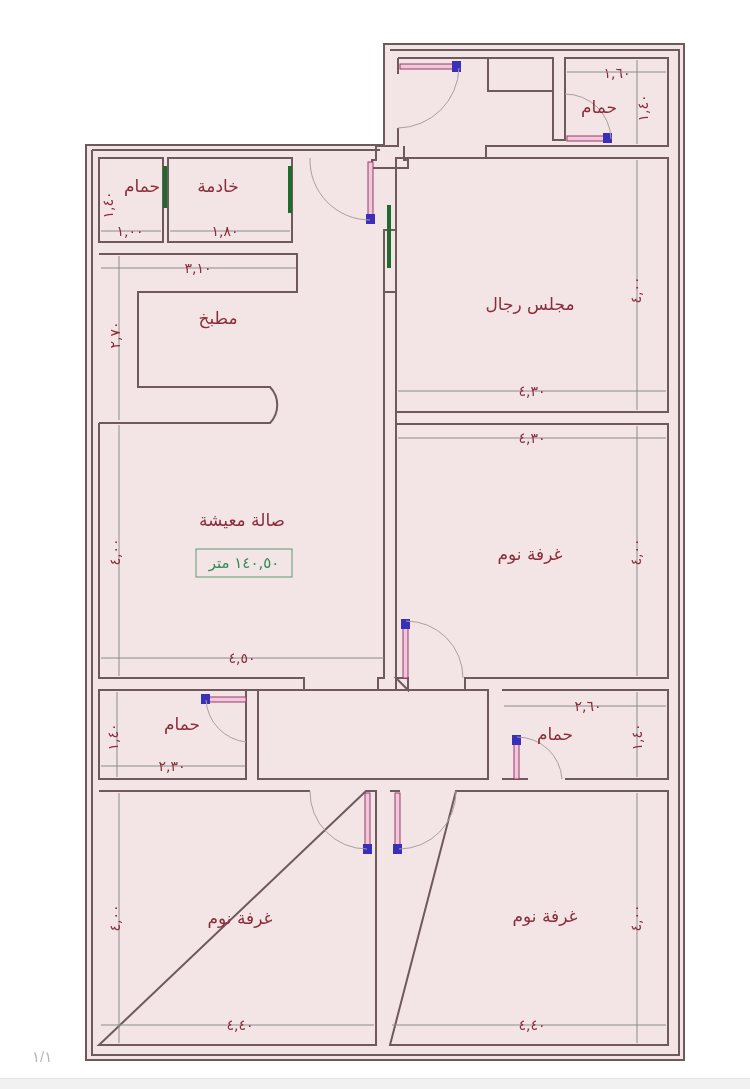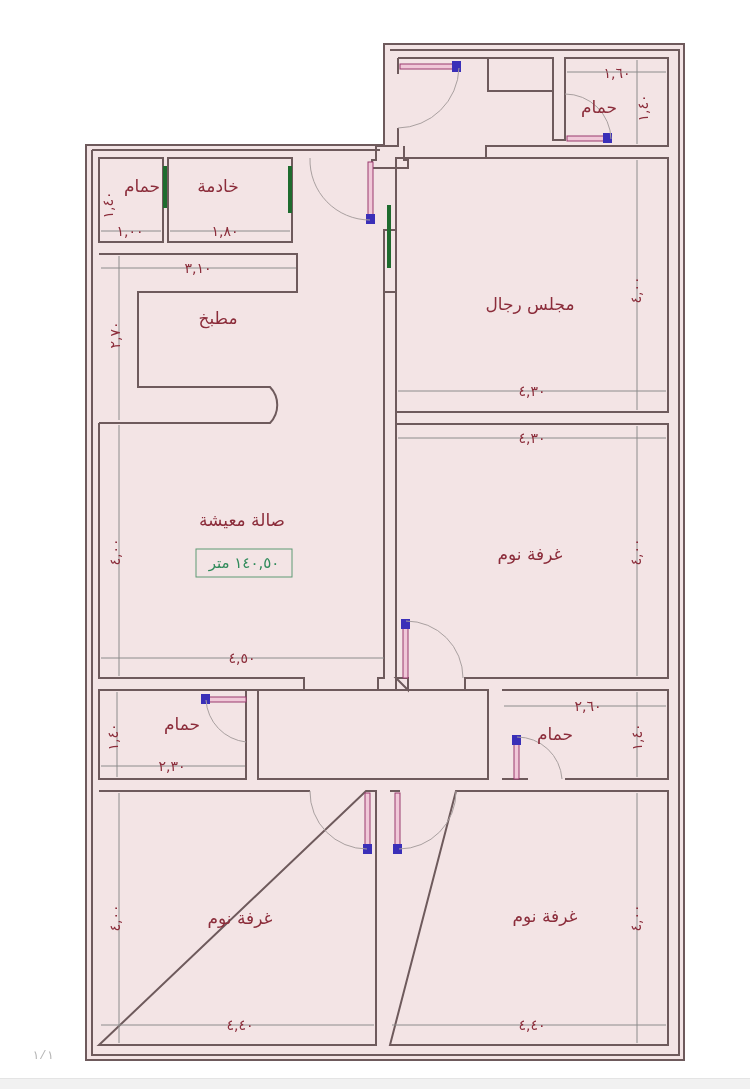--- a/index.html
+++ b/index.html
@@ -9,21 +9,21 @@
   .roomfill { fill:#f3e4e5; }
   .dim { stroke:#8c8c8c; stroke-width:1; fill:none; }
   .arc { stroke:#a9a0a0; stroke-width:1; fill:none; }
   .door-leaf { fill:#f0c8d8; stroke:#9a3a6e; stroke-width:1; }
   .door-hinge { fill:#3a2fb8; }
   .label { fill:#8b2c3a; font-family:"DejaVu Sans", sans-serif; font-size:17px; }
   .dimtxt { fill:#8b2c3a; font-family:"DejaVu Sans", sans-serif; font-size:14px; }
   .area { fill:#2f8a5a; font-family:"DejaVu Sans", sans-serif; font-size:15px; }
   .green { stroke:#1e6b2e; stroke-width:4; fill:none; }
   .bottom-bar { position:absolute; left:0; top:1078px; width:750px; height:11px; background:#f1f1f1; border-top:1px solid #e4e4e4; }
-  .pagenum { position:absolute; left:32px; top:1048px; font-size:12px; color:#b5b5b5; font-family:Liberation Mono, monospace; }
+  .pagenum { position:absolute; left:32px; top:1048px; font-size:15px; color:#b5b5b5; font-family:Liberation Sans, sans-serif; }
 </style>
 </head>
 <body>
 
 <svg id="plan" viewBox="0 0 750 1089" xmlns="http://www.w3.org/2000/svg">
 
   <g>
     <path class="roomfill" d="M86 145 L384 145 L384 44 L684 44 L684 1060 L86 1060 Z"></path>
     <path class="wall" d="M86 145 L384 145 L384 44 L684 44 L684 1060 L86 1060 Z"></path>
     <path class="wall" d="M92 150 L380 150 M92 150 L92 1055 L679 1055 L679 50 L390 50" stroke-width="1"></path>

